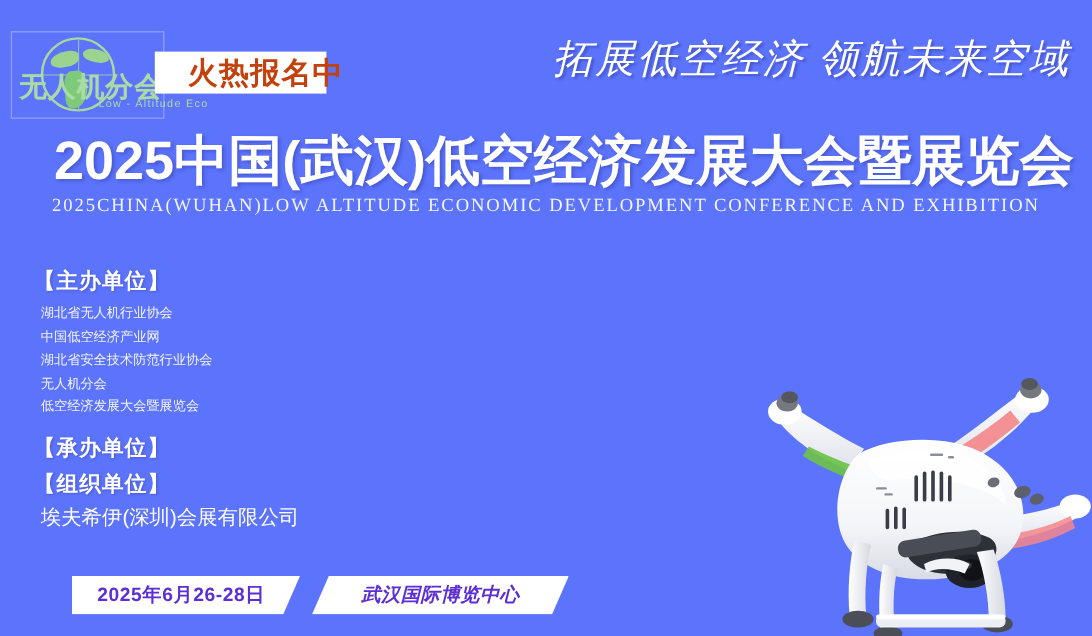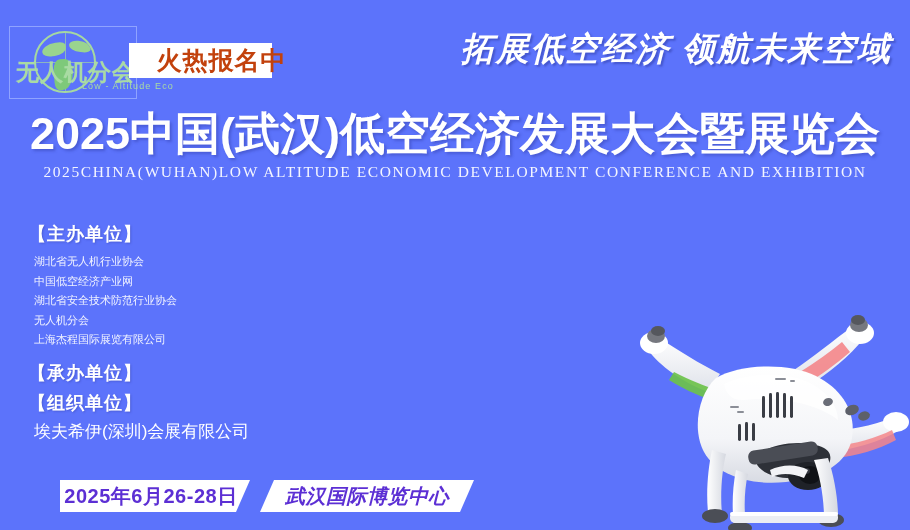--- a/index.html
+++ b/index.html
@@ -116,41 +116,42 @@
     white-space: nowrap;
     margin-left: 42px;
   }
 
   
   #tagline {
     position: absolute;
     right: 18px;
     top: 27px;
     font-size: 33px;
-    font-weight: bold;
+    font-weight: normal;
     font-style: italic;
     color: #ffffff;
     letter-spacing: 2px;
     white-space: nowrap;
     text-shadow: 2px 2px 2px rgba(40,50,150,.45);
   }
 
   
   #main-title {
     position: absolute;
     left: 0;
     right: 0;
     top: 104px;
-    text-align: center;
+    text-align: left;
     font-size: 45px;
     font-weight: bold;
     color: #ffffff;
     letter-spacing: 0px;
     white-space: nowrap;
     text-shadow: 2px 2px 3px rgba(40,50,150,.38);
+    padding-left: 45px;
   }
   #subtitle-en {
     position: absolute;
     left: 0;
     right: 0;
     top: 163px;
     text-align: center;
     font-family: "Liberation Serif", "DejaVu Serif", serif;
     font-size: 15.5px;
     letter-spacing: 1.6px;
@@ -204,21 +205,21 @@
     display: flex;
     align-items: center;
   }
   .banner {
     height: 32px;
     background: #ffffff;
     display: flex;
     align-items: center;
     justify-content: center;
     color: #5c2fd4;
-    font-size: 20px;
+    font-size: 16px;
     font-weight: bold;
     letter-spacing: .5px;
     white-space: nowrap;
   }
   #banner-date {
     width: 182px;
     padding-right: 8px;
     clip-path: polygon(0 0, 100% 0, calc(100% - 14px) 100%, 0 100%);
   }
   #banner-venue {
@@ -264,21 +265,21 @@
   <div id="subtitle-en">2025CHINA(WUHAN)LOW ALTITUDE ECONOMIC DEVELOPMENT CONFERENCE AND EXHIBITION</div>
 
   <div id="org-block">
 
     <div class="org-heading">【主办单位】</div>
     <ul class="org-list">
       <li>湖北省无人机行业协会</li>
       <li>中国低空经济产业网</li>
       <li>湖北省安全技术防范行业协会</li>
       <li>无人机分会</li>
-      <li>上海杰程国际展览有限公司</li>
+      <li>低空经济发展大会暨展览会</li>
     </ul>
 
     <div class="org-heading">【承办单位】</div>
 
     <div class="org-heading gap-top">【组织单位】</div>
     <div class="org-single">埃夫希伊(深圳)会展有限公司</div>
 
   </div>
 
   <div id="banner-row">

